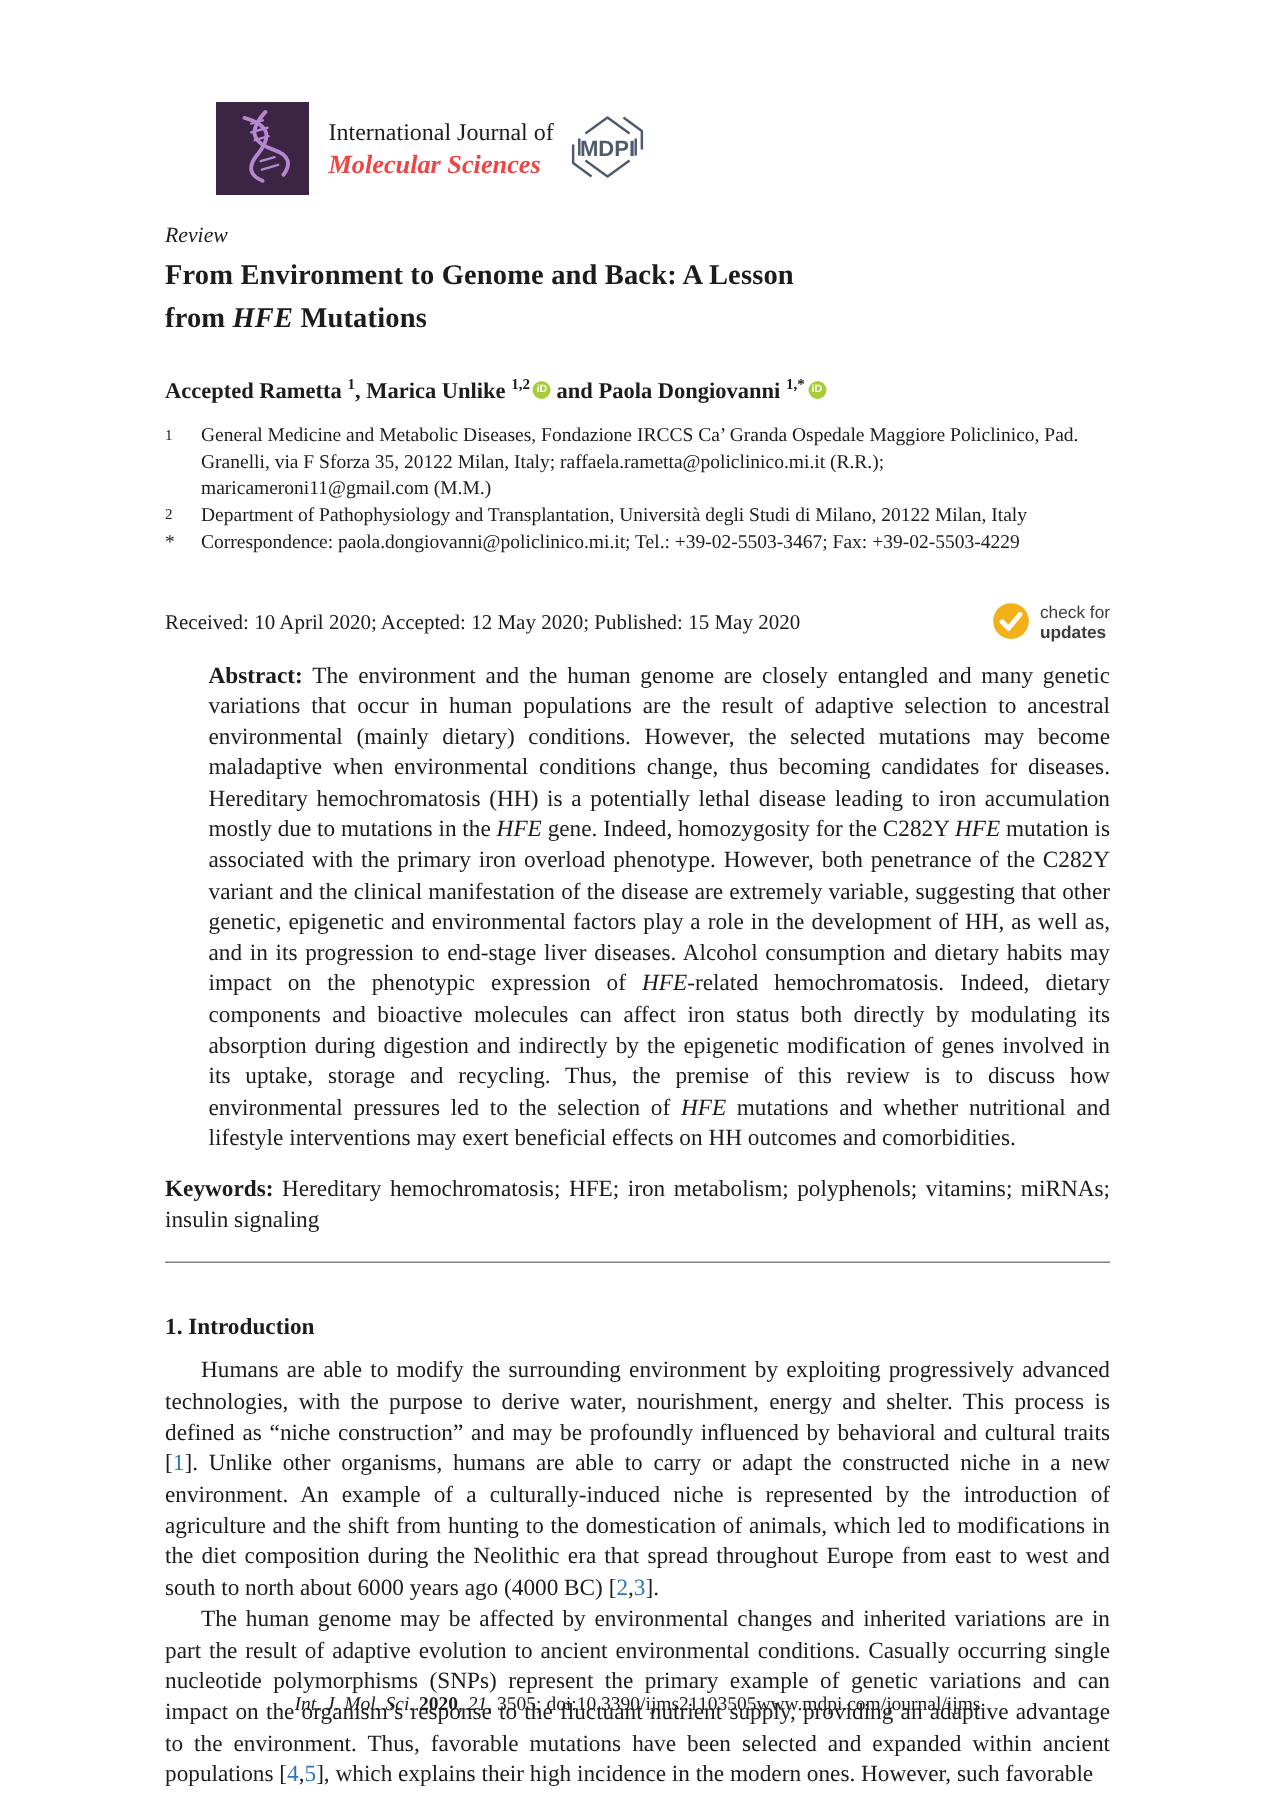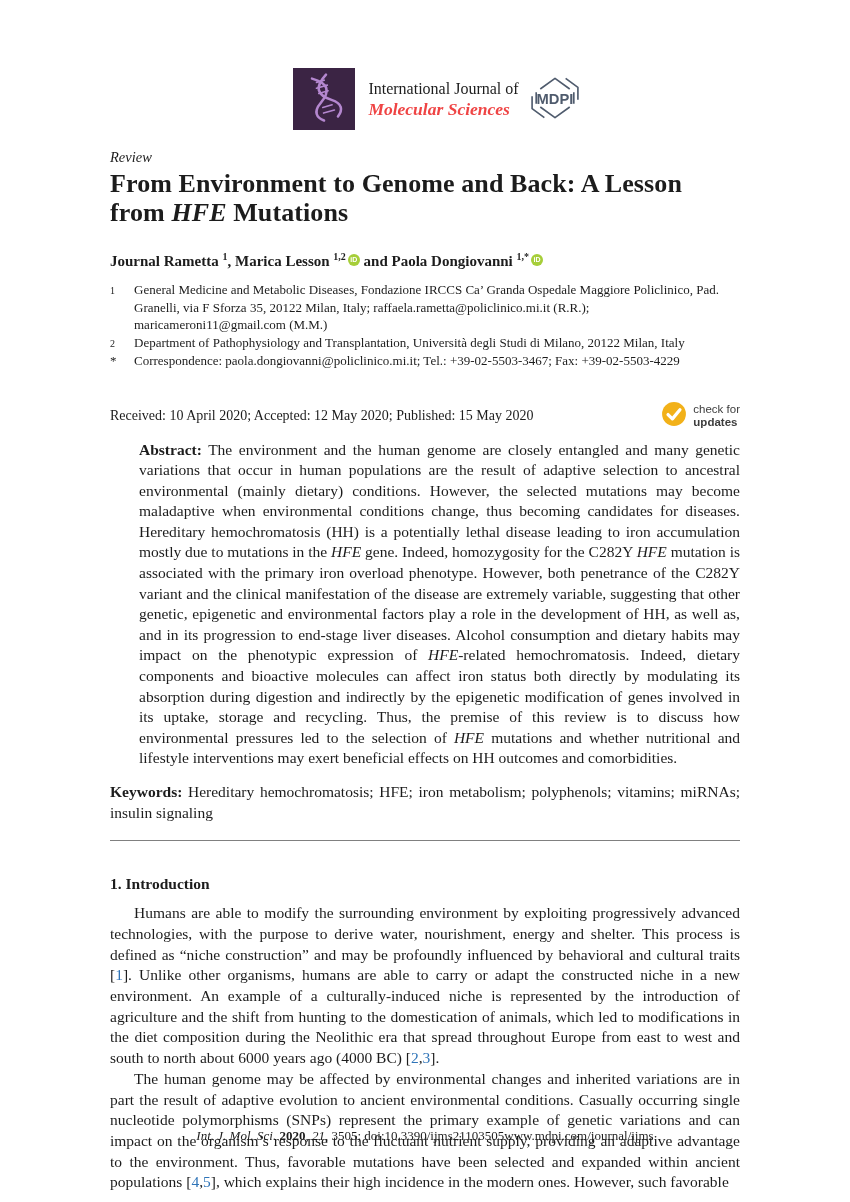--- a/index.html
+++ b/index.html
@@ -1,29 +1,29 @@
 <!DOCTYPE html>
 <html><head>
 <meta charset="utf-8">
 <style>
   * { box-sizing: border-box; }
   body { margin: 0; background: #ffffff; font-family: "Liberation Serif", serif; color: #1c1c1c; }
   .page { position: relative; width: 850px; height: 1202px; background: #fff; padding: 68px 110px 0 110px; overflow: hidden; }
 
   
-  .hdr { display: flex; justify-content: center; align-items: flex-start; height: 64px; padding-left: 34px; }
+  .hdr { display: flex; justify-content: flex-start; align-items: flex-start; height: 64px; padding-left: 34px; }
   .logo-block { display: flex; align-items: center; gap: 13px; }
   .logo-square { width: 62px; height: 62px; background: #3b2444; display: flex; align-items: center; justify-content: center; }
   .journal-name-l1 { font-size: 16px; color: #1d1d1d; line-height: 20px; }
   .journal-name-l2 { font-size: 17.5px; color: #ef4444; font-weight: bold; font-style: italic; line-height: 21px; }
   .mdpi-logo { margin-top: 2px; }
 
   
   .article-type { font-style: italic; font-size: 14.5px; margin-top: 16px; line-height: 18px; }
-  .title { font-size: 26px; font-weight: bold; line-height: 29px; margin-top: 3px; letter-spacing: 0.1px; }
+  .title { font-size: 19px; font-weight: bold; line-height: 29px; margin-top: 3px; letter-spacing: 0.1px; }
   .title .gene { font-style: italic; }
 
   
   .authors { margin-top: 20px; font-size: 15px; font-weight: bold; line-height: 19px; }
   .authors sup { font-size: 10px; font-weight: bold; }
   .orcid { display: inline-flex; align-items: center; justify-content: center; width: 12px; height: 12px; border-radius: 50%; background: #a6ce39; color: #fff; font-family: "Liberation Sans", sans-serif; font-size: 7px; font-weight: bold; font-style: normal; position: relative; top: -4px; margin-left: 2px; }
 
   
   .affils { margin-top: 10px; font-size: 13px; line-height: 17.5px; }
   .affil-row { display: flex; }
@@ -100,21 +100,21 @@
       </svg>
     </div>
   </div>
 
   <div class="article-type">Review</div>
   <div class="title">
     <div>From Environment to Genome and Back: A Lesson</div>
     <div><span>from </span><span class="gene">HFE</span><span> Mutations</span></div>
   </div>
 
-  <div class="authors"><span>Journal Rametta</span> <sup>1</sup><span>, </span><span>Marica Lesson</span> <sup>1,2</sup><span class="orcid">iD</span><span> and </span><span>Paola Dongiovanni</span> <sup>1,*</sup><span class="orcid">iD</span></div>
+  <div class="authors"><span>Accepted Rametta</span> <sup>1</sup><span>, </span><span>Marica Unlike</span> <sup>1,2</sup><span class="orcid">iD</span><span> and </span><span>Paola Dongiovanni</span> <sup>1,*</sup><span class="orcid">iD</span></div>
 
   <div class="affils">
     <div class="affil-row">
       <div class="affil-marker">1</div>
       <div class="affil-text">General Medicine and Metabolic Diseases, Fondazione IRCCS Ca’ Granda Ospedale Maggiore Policlinico, Pad. Granelli, via F Sforza 35, 20122 Milan, Italy; raffaela.rametta@policlinico.mi.it (R.R.); maricameroni11@gmail.com (M.M.)</div>
     </div>
     <div class="affil-row">
       <div class="affil-marker">2</div>
       <div class="affil-text">Department of Pathophysiology and Transplantation, Università degli Studi di Milano, 20122 Milan, Italy</div>
     </div>

